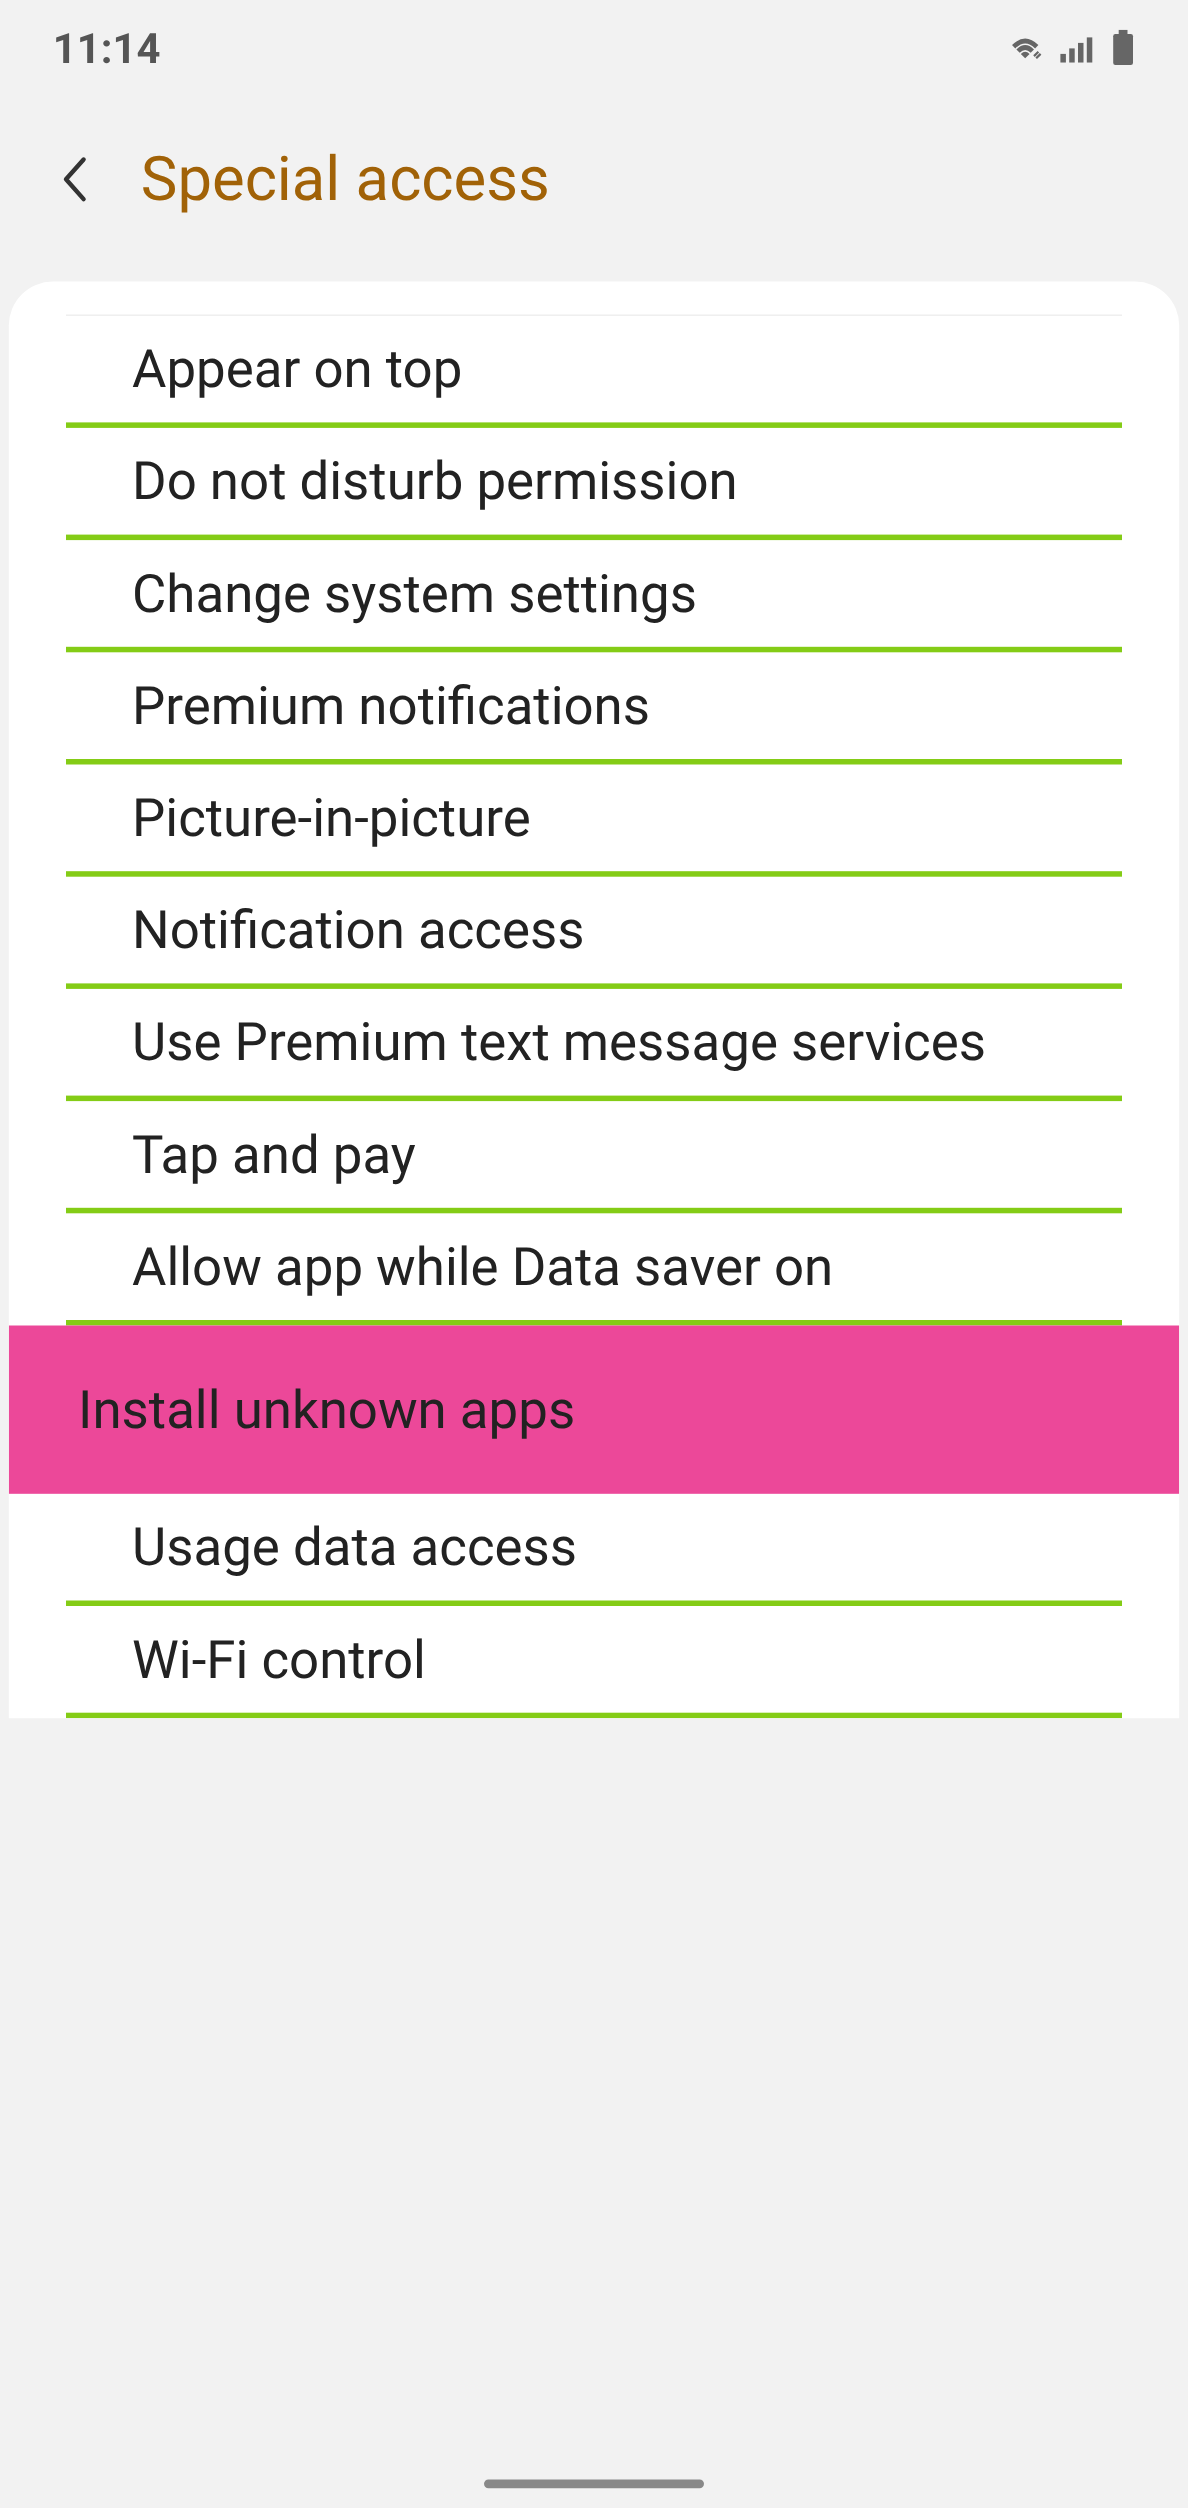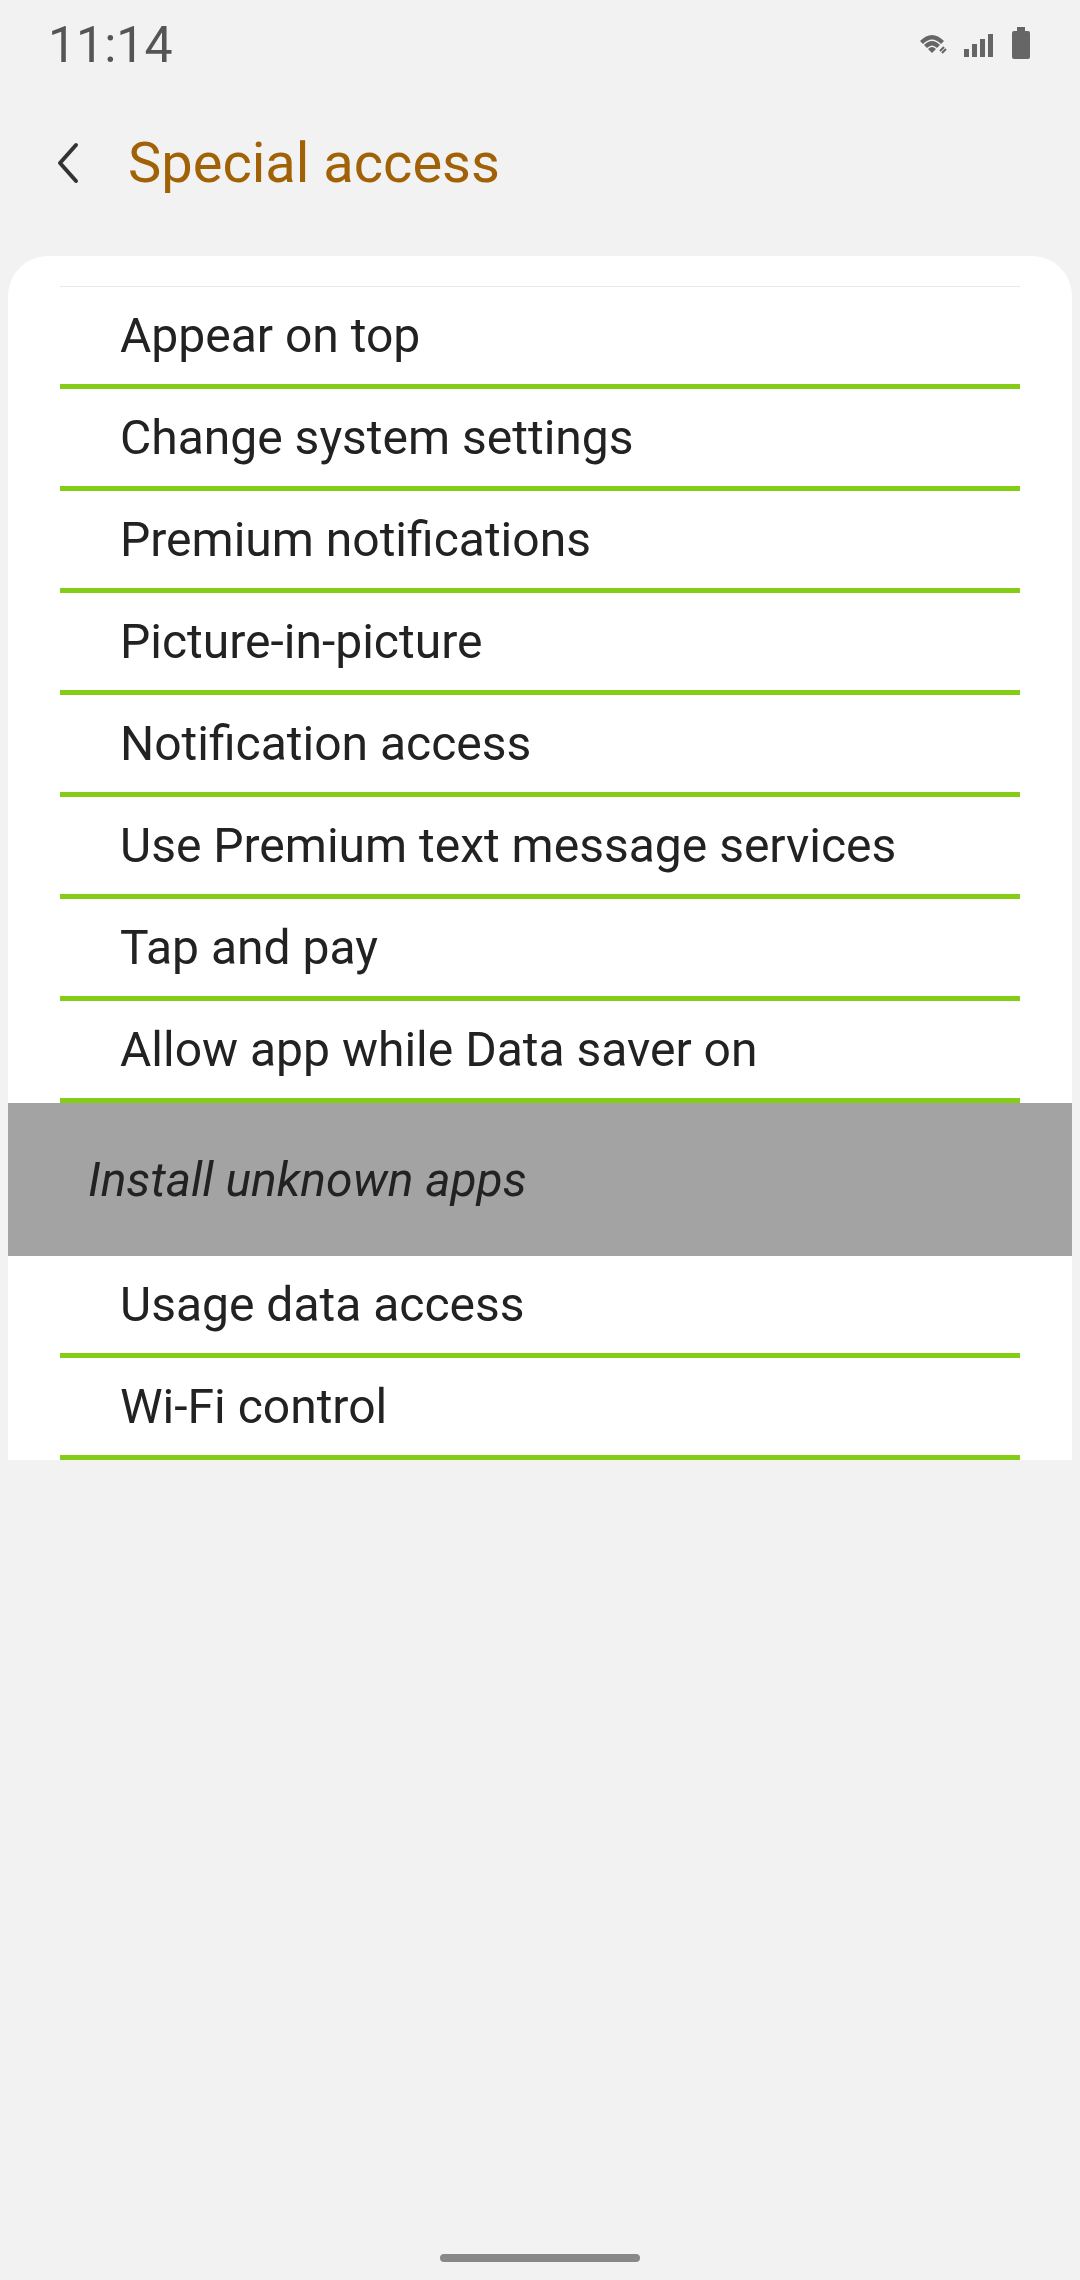--- a/index.html
+++ b/index.html
@@ -17,22 +17,22 @@
     }
     .status-bar {
       height: 90px;
       display: flex;
       align-items: center;
       justify-content: space-between;
       padding: 0 48px;
       color: #666;
     }
     .status-time {
-      font-size: 50px;
-      font-weight: 400;
+      font-size: 38px;
+      font-weight: 700;
       color: #555;
     }
     .status-icons {
       display: flex;
       align-items: center;
       gap: 12px;
     }
     .wifi-icon, .signal-icon, .battery-icon {
       display: inline-block;
     }
@@ -65,25 +65,24 @@
     .list-item {
       padding: 20px 60px;
       border-bottom: 5px solid #84cc16;
       margin: 0 52px;
       cursor: pointer;
     }
     .list-item:first-child {
       border-top: 1px solid #e8e8e8;
     }
     .list-item.selected {
-      background: #a3a3a3;
+      background: #ec4899;
       margin: 0;
-      padding: 48px 80px;
+      padding: 48px 63px;
       border-bottom: none;
-      font-style: italic;
     }
     .list-item-label {
       font-size: 48px;
       font-weight: 400;
       color: #222;
     }
     .bottom-handle {
       position: absolute;
       bottom: 18px;
       left: 50%;
@@ -130,20 +129,23 @@
     </svg>
   </div>
   <h1 class="page-title">Special access</h1>
 </div>
 
 <div class="list-container">
   <div class="list-item">
     <span class="list-item-label">Appear on top</span>
   </div>
   <div class="list-item">
+    <span class="list-item-label">Do not disturb permission</span>
+  </div>
+  <div class="list-item">
     <span class="list-item-label">Change system settings</span>
   </div>
   <div class="list-item">
     <span class="list-item-label">Premium notifications</span>
   </div>
   <div class="list-item">
     <span class="list-item-label">Picture-in-picture</span>
   </div>
   <div class="list-item">
     <span class="list-item-label">Notification access</span>

